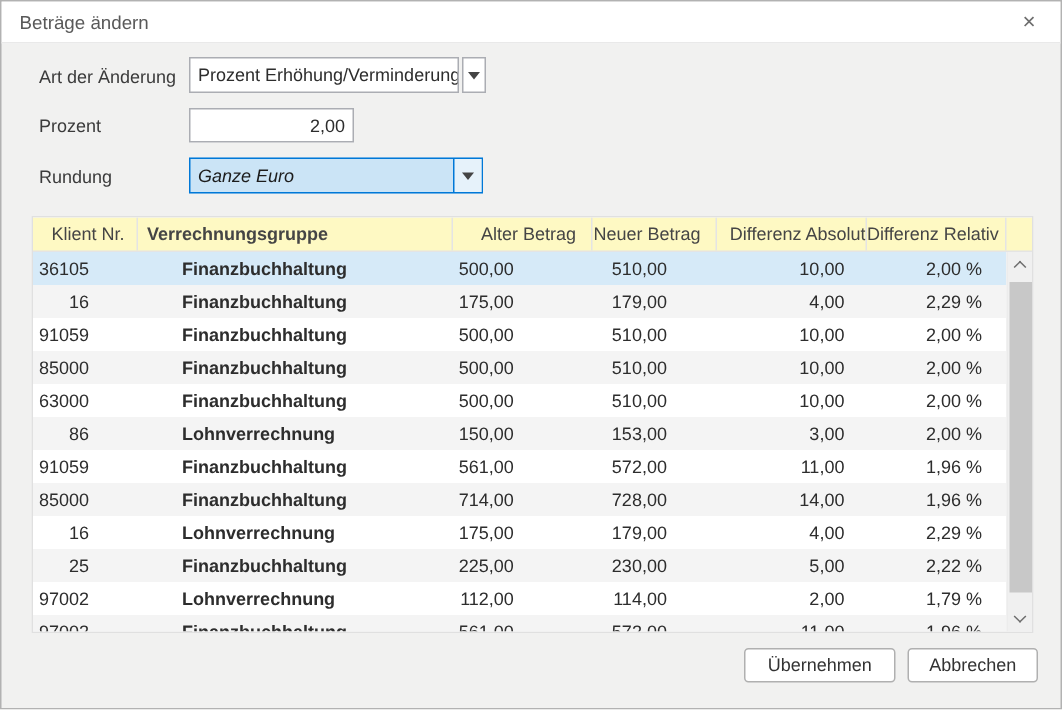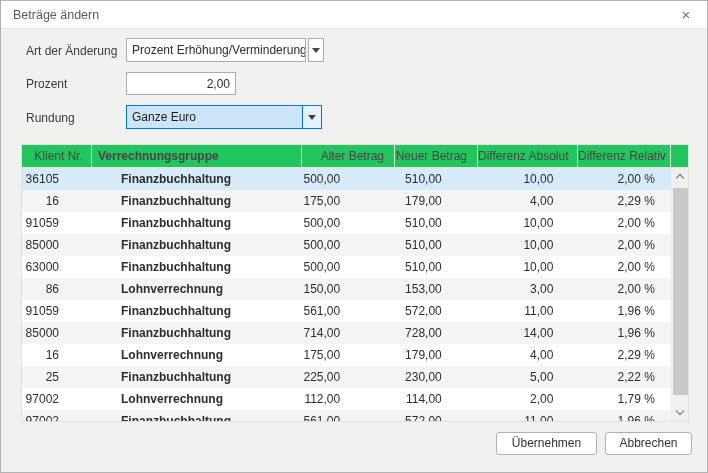--- a/index.html
+++ b/index.html
@@ -20,39 +20,39 @@
   .lbl-rundung { top:110px;text-align:right; }
 
   .combo { position:absolute; height:24px; display:flex; }
   .combo-art { left:125px; top:37px; width:198px; }
   .combo-art .combo-text { width:180px; background:#fff; border:1px solid #abadb3; padding:0 5px; line-height:22px; white-space:nowrap; overflow:hidden; }
   .combo-art .combo-arrow { width:16px; margin-left:2px; background:#fff; border:1px solid #abadb3; position:relative; }
 
   .input-prozent { position:absolute; left:125px; top:71px; width:110px; height:23px; background:#fff; border:1px solid #abadb3; text-align:right; padding:0 5px; line-height:21px; font-family:inherit; font-size:12px; color:#2d2d2d; }
 
   .combo-rundung { left:125px; top:104px; width:196px; border:1px solid #0078d7; background:#cbe4f6; }
-  .combo-rundung .combo-text { flex:1; padding:0 5px; line-height:22px; color:#1c1c1c; }
+  .combo-rundung .combo-text { flex:1; padding:0 5px; line-height:22px; color:#1c1c1c;font-style:italic; }
   .combo-rundung .combo-arrow { width:19px; background:#e6f2fa; border-left:1px solid #0078d7; position:relative; }
 
   .tri-down { position:absolute; left:50%; top:50%; margin-left:-4px; margin-top:-2px; width:0; height:0; border-left:4px solid transparent; border-right:4px solid transparent; border-top:5px solid #444; }
 
   
   .table { position:absolute; left:20px; top:143px; width:668px; height:278px; background:#ffffff; border:1px solid #e0e0e0; overflow:hidden; }
-  .thead { position:absolute; left:0; top:0; right:0; height:23px; background:#22c55e; border-bottom:1px solid #e4e4e4; display:flex; color:#454545; }
+  .thead { position:absolute; left:0; top:0; right:0; height:23px; background:#fef9c3; border-bottom:1px solid #e4e4e4; display:flex; color:#454545; }
   .th { border-right:1px solid #e4e4e4; line-height:22px; white-space:nowrap; overflow:hidden; }
   .tbody { position:absolute; left:0; top:23px; right:17px; bottom:0; overflow:hidden; }
   .trow { display:flex; height:22px; background:#ffffff;gap:48px; }
   .trow.alt { background:#f4f4f4; }
   .trow.selected { background:#d6eaf8; }
   .cell { line-height:22px; white-space:nowrap; overflow:hidden; }
   .c0 { width:70px;  text-align:right; padding-right:8px; }
   .c1 { width:210px; text-align:left;  padding-left:6px;font-weight:bold; }
   .c2 { width:93px;  text-align:right; padding-right:10px; }
   .c3 { width:83px;  text-align:right; padding-right:10px; }
-  .c4 { width:100px; text-align:right; padding-right:10px; }
+  .c4 { width:100px; text-align:right; }
   .c5 { width:93px;  text-align:center; padding-right:10px; }
   .th.c-corner { flex:1; border-right:none; }
 
   
   .vscroll { position:absolute; right:0; top:23px; bottom:0; width:17px; background:#f0f0f0; border-left:1px solid #ececec; }
   .sb-btn { position:absolute; left:0; width:17px; height:17px; }
   .sb-up { top:0; } .sb-down { bottom:0; }
   .chev { position:absolute; left:5px; width:6px; height:6px; border-top:1.5px solid #6d6d6d; border-left:1.5px solid #6d6d6d; }
   .sb-up .chev { top:7px; transform:rotate(45deg); }
   .sb-down .chev { top:4px; transform:rotate(225deg); }

